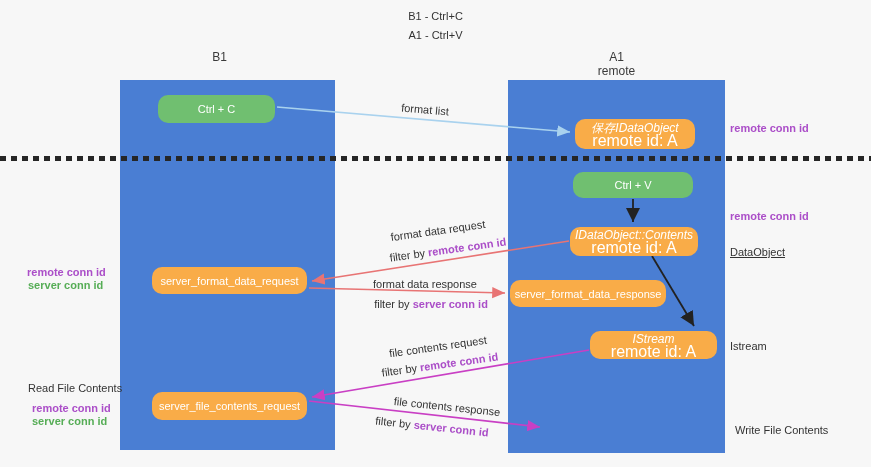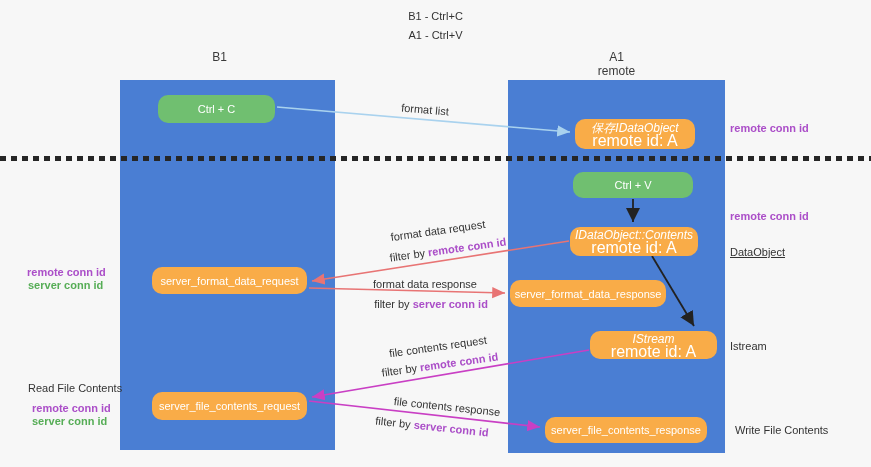--- a/index.html
+++ b/index.html
@@ -119,23 +119,20 @@
 
   <div class="node orange" style="left:590px;top:331px;width:127px;height:28px;">
     <span class="l1">IStream</span>
     <span class="l2">remote id: A</span>
   </div>
 
   <div class="node orange" style="left:152px;top:392px;width:155px;height:28px;">
     <span class="single">server_file_contents_request</span>
   </div>
 
-  <div class="node orange" style="left:545px;top:417px;width:162px;height:26px;">
-    <span class="single">server_file_contents_response</span>
-  </div>
 
   <div class="lbl bold-purple" style="left:730px;top:122px;">remote conn id</div>
   <div class="lbl bold-purple" style="left:730px;top:210px;">remote conn id</div>
   <div class="lbl" style="left:730px;top:246px;text-decoration:underline;">DataObject</div>
   <div class="lbl" style="left:730px;top:340px;">Istream</div>
   <div class="lbl" style="left:735px;top:424px;">Write File Contents</div>
 
   <div class="lbl bold-purple" style="left:27px;top:266px;">remote conn id</div>
   <div class="lbl bold-green" style="left:28px;top:279px;">server conn id</div>
   <div class="lbl" style="left:28px;top:382px;">Read File Contents</div>

